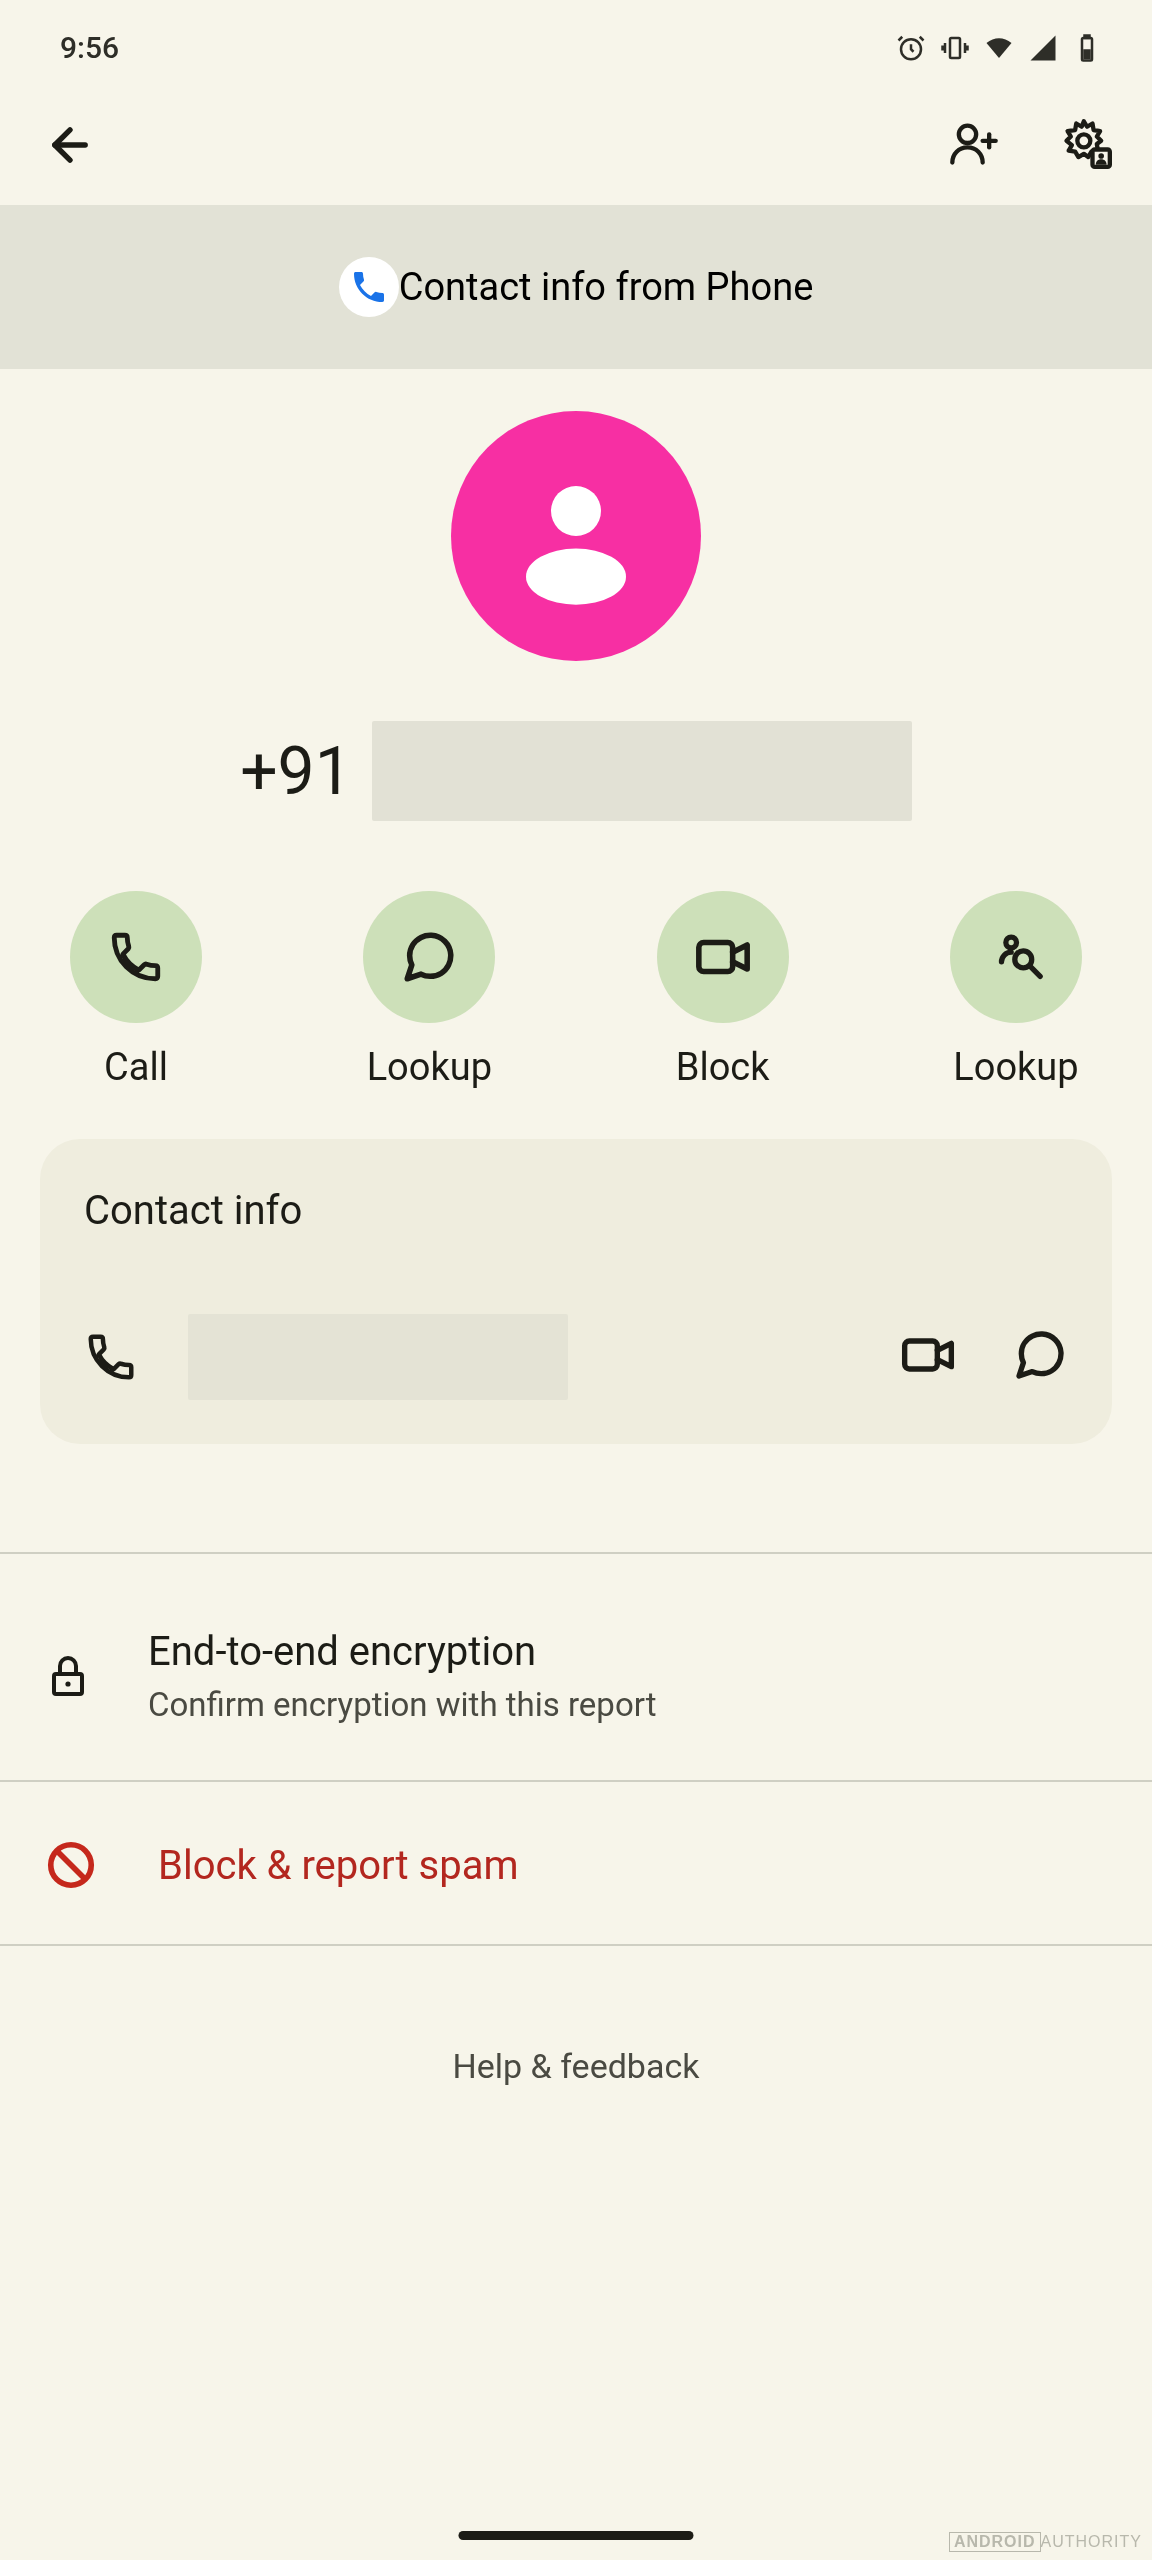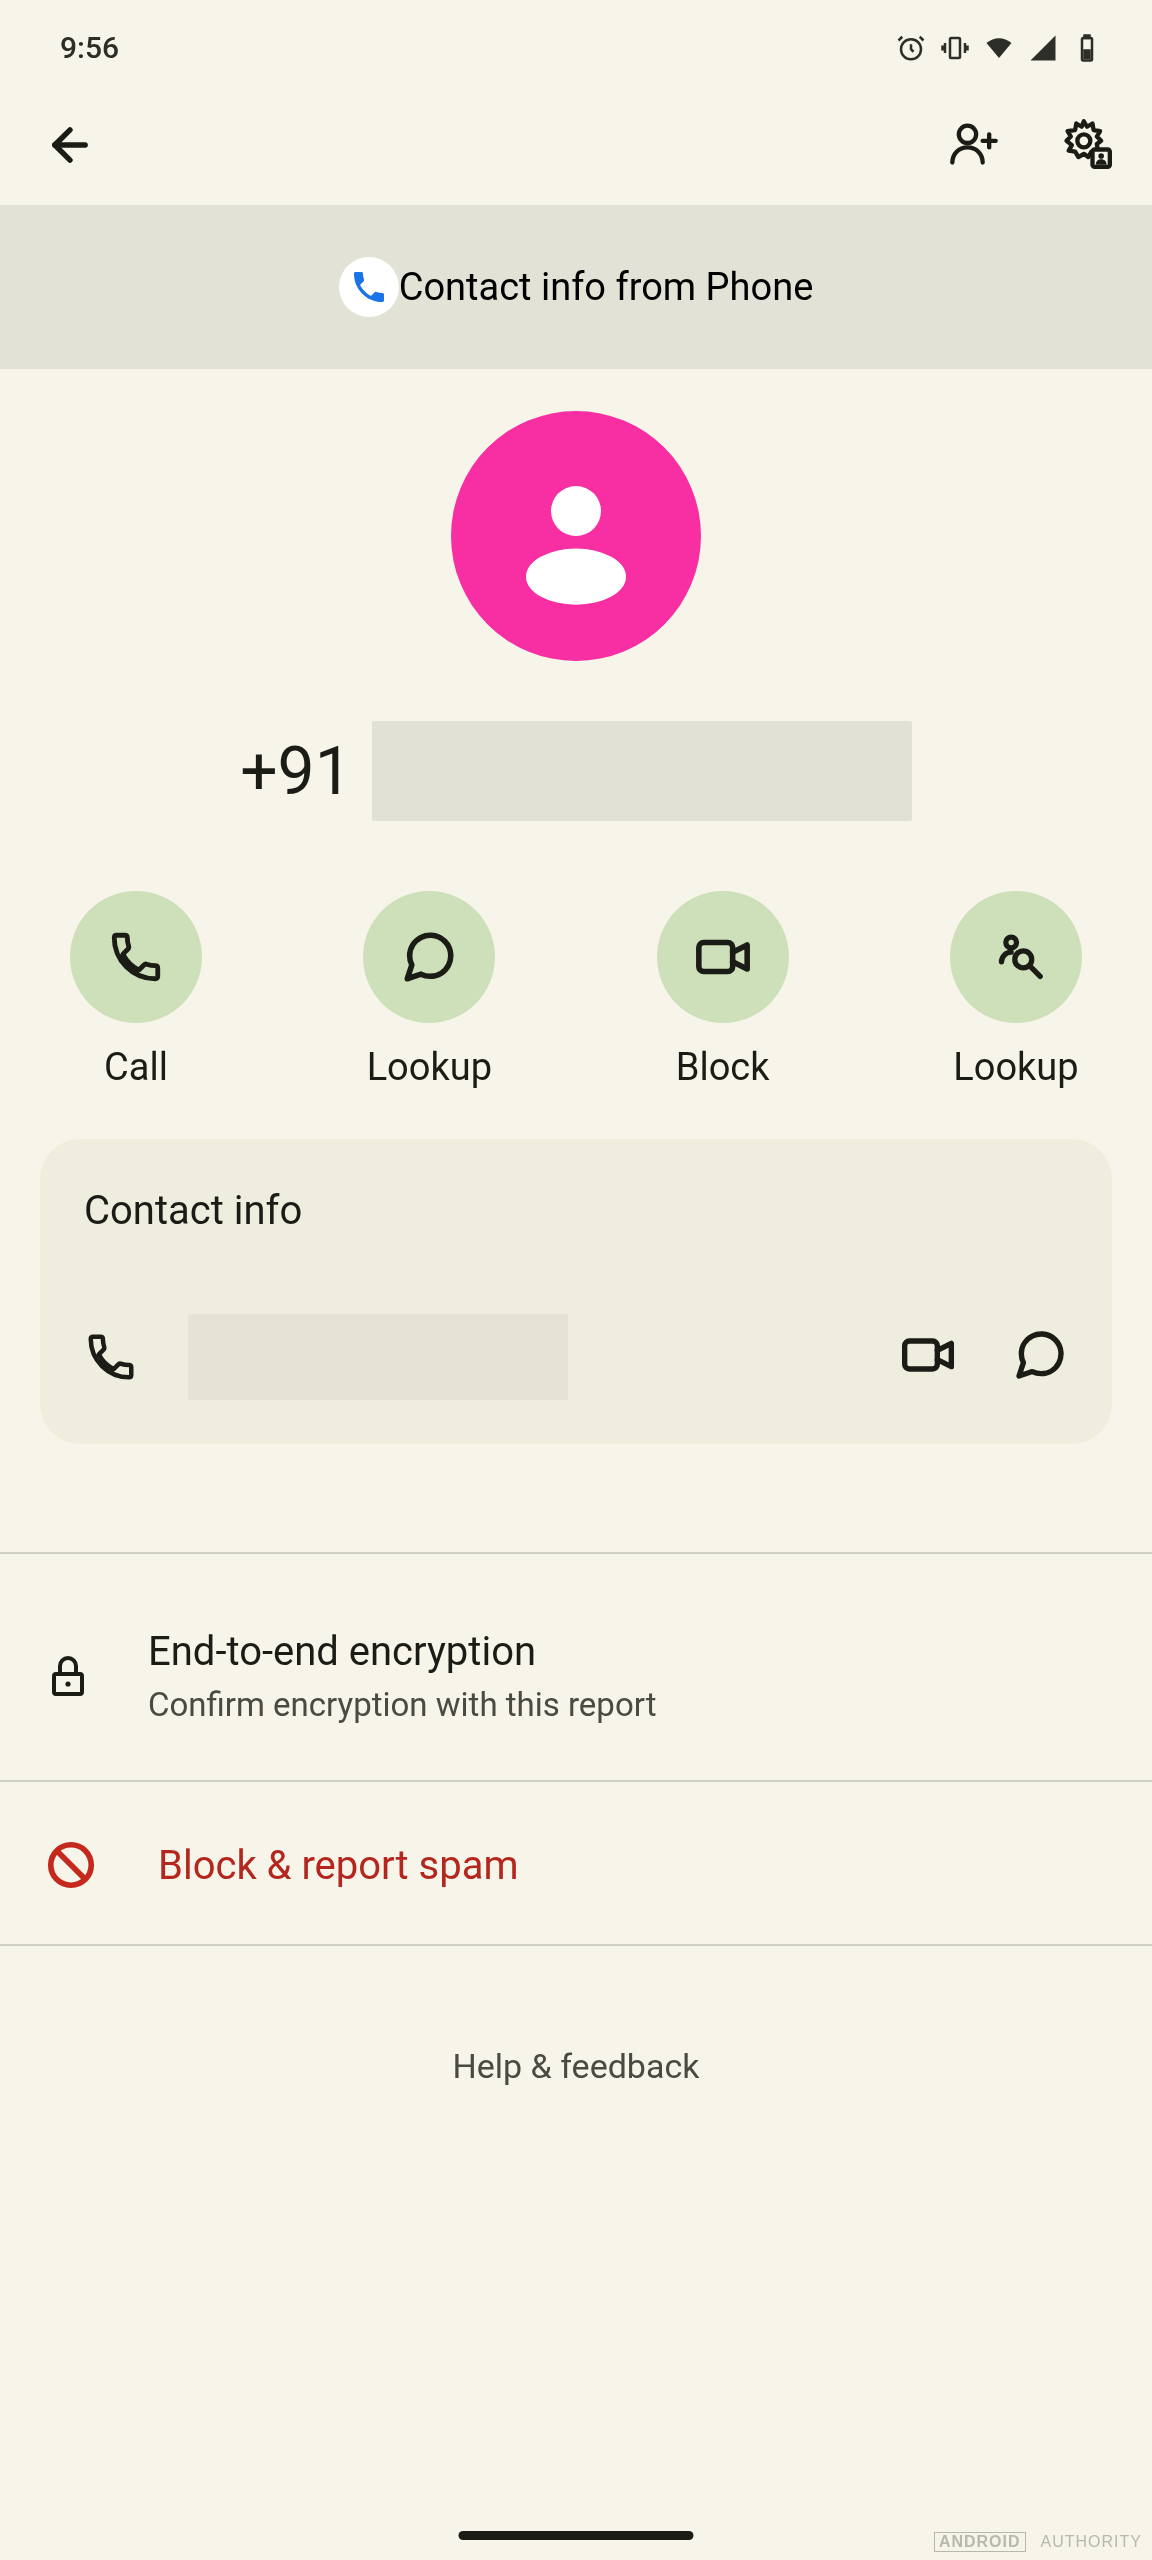--- a/index.html
+++ b/index.html
@@ -141,21 +141,21 @@
   .nav-handle {
     position:absolute; bottom: 20px; left: 50%; transform:translateX(-50%);
     width: 235px; height: 9px; background:#1c1c16; border-radius: 5px;
   }
 
   
   .watermark {
     position:absolute; bottom: 8px; right: 10px;
     font-size: 16px; color:#b8b8ac; letter-spacing:1px;
     font-family: Arial, sans-serif;
-    display:flex; align-items:center; gap:15px;
+    display:flex; align-items:center; gap:0;
   }
   .watermark .box { border:1px solid #b8b8ac; padding:0 4px; font-weight:700;}
 </style>
 </head>
 <body>
 
 <div class="status-bar">
   <span>9:56</span>
   <div class="status-right">
     <svg viewBox="0 0 24 24" fill="none" stroke="#2e2e28" stroke-width="2">

